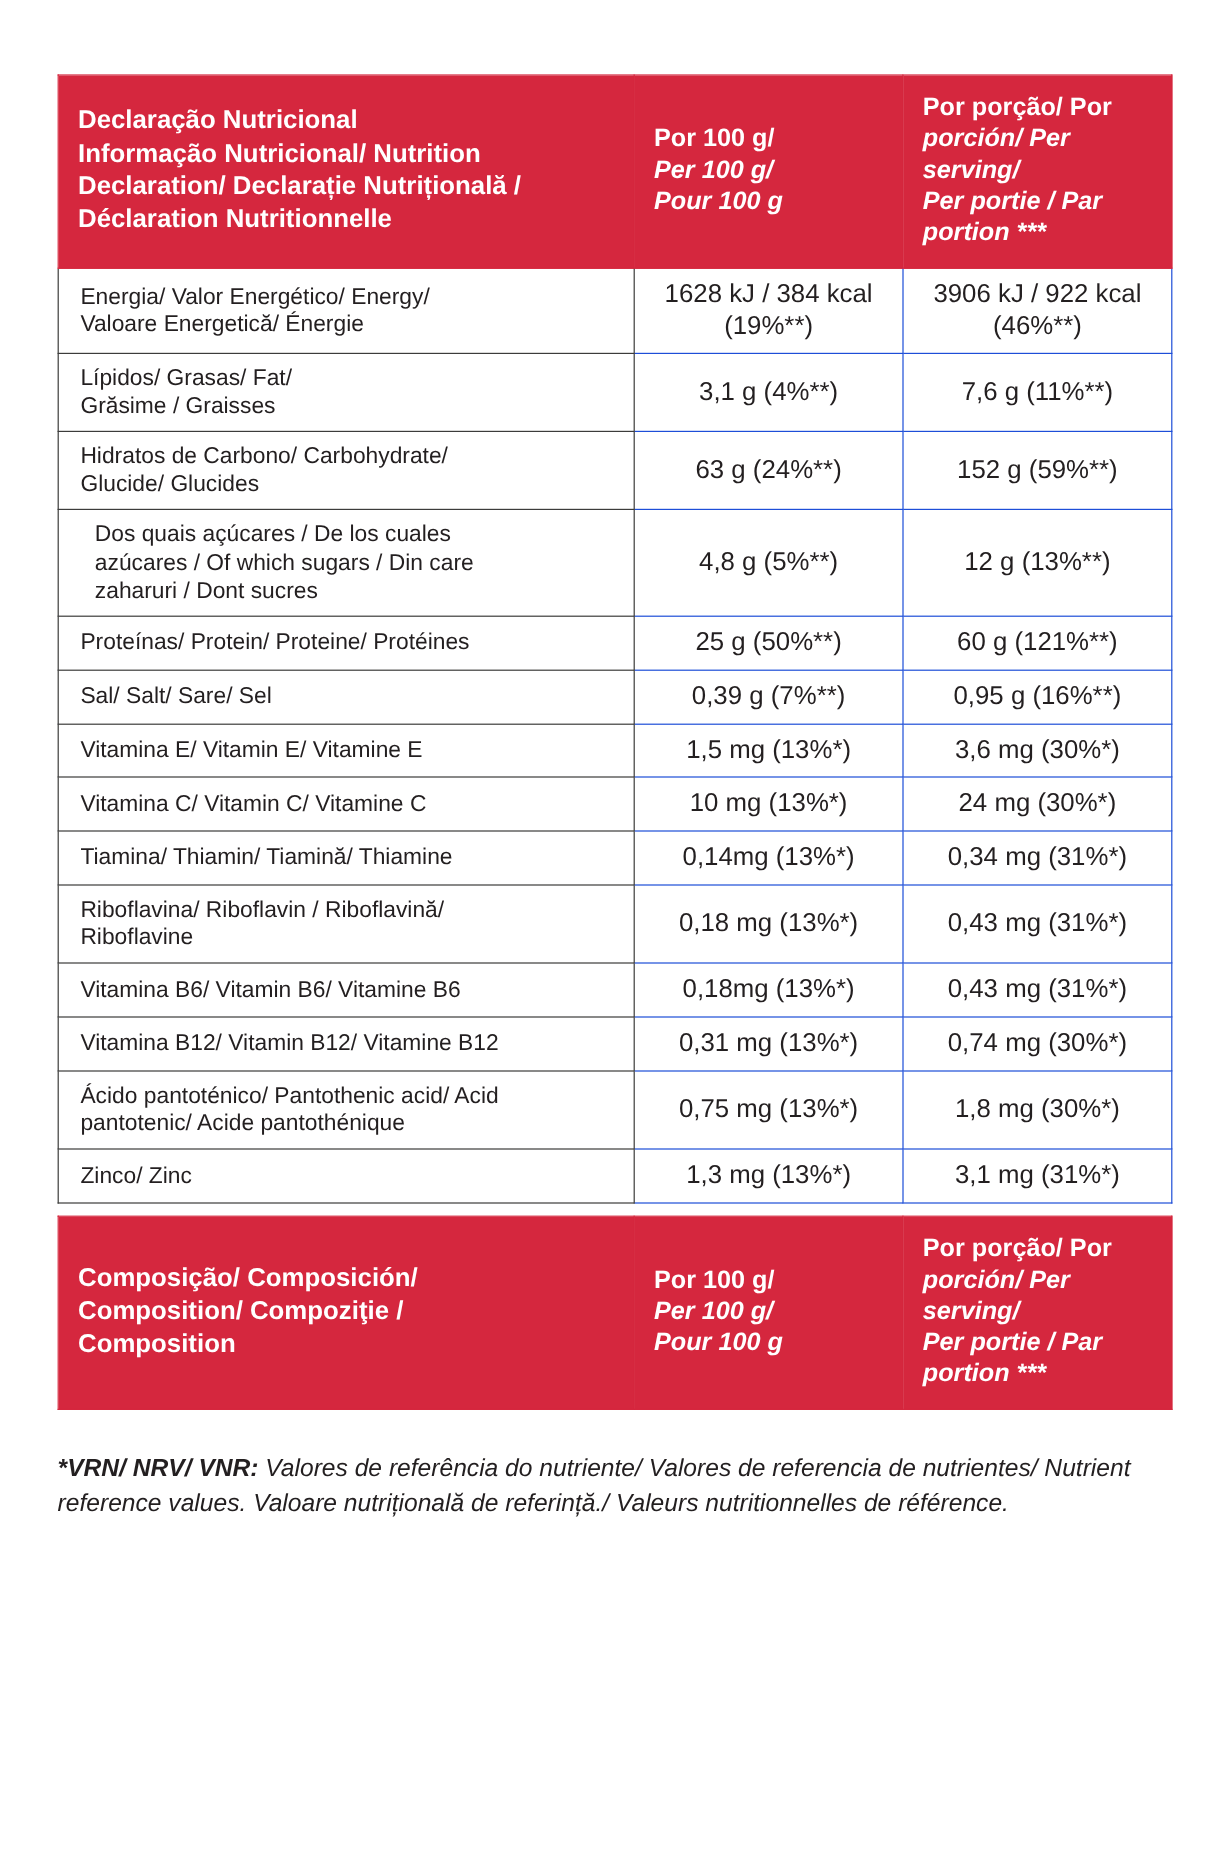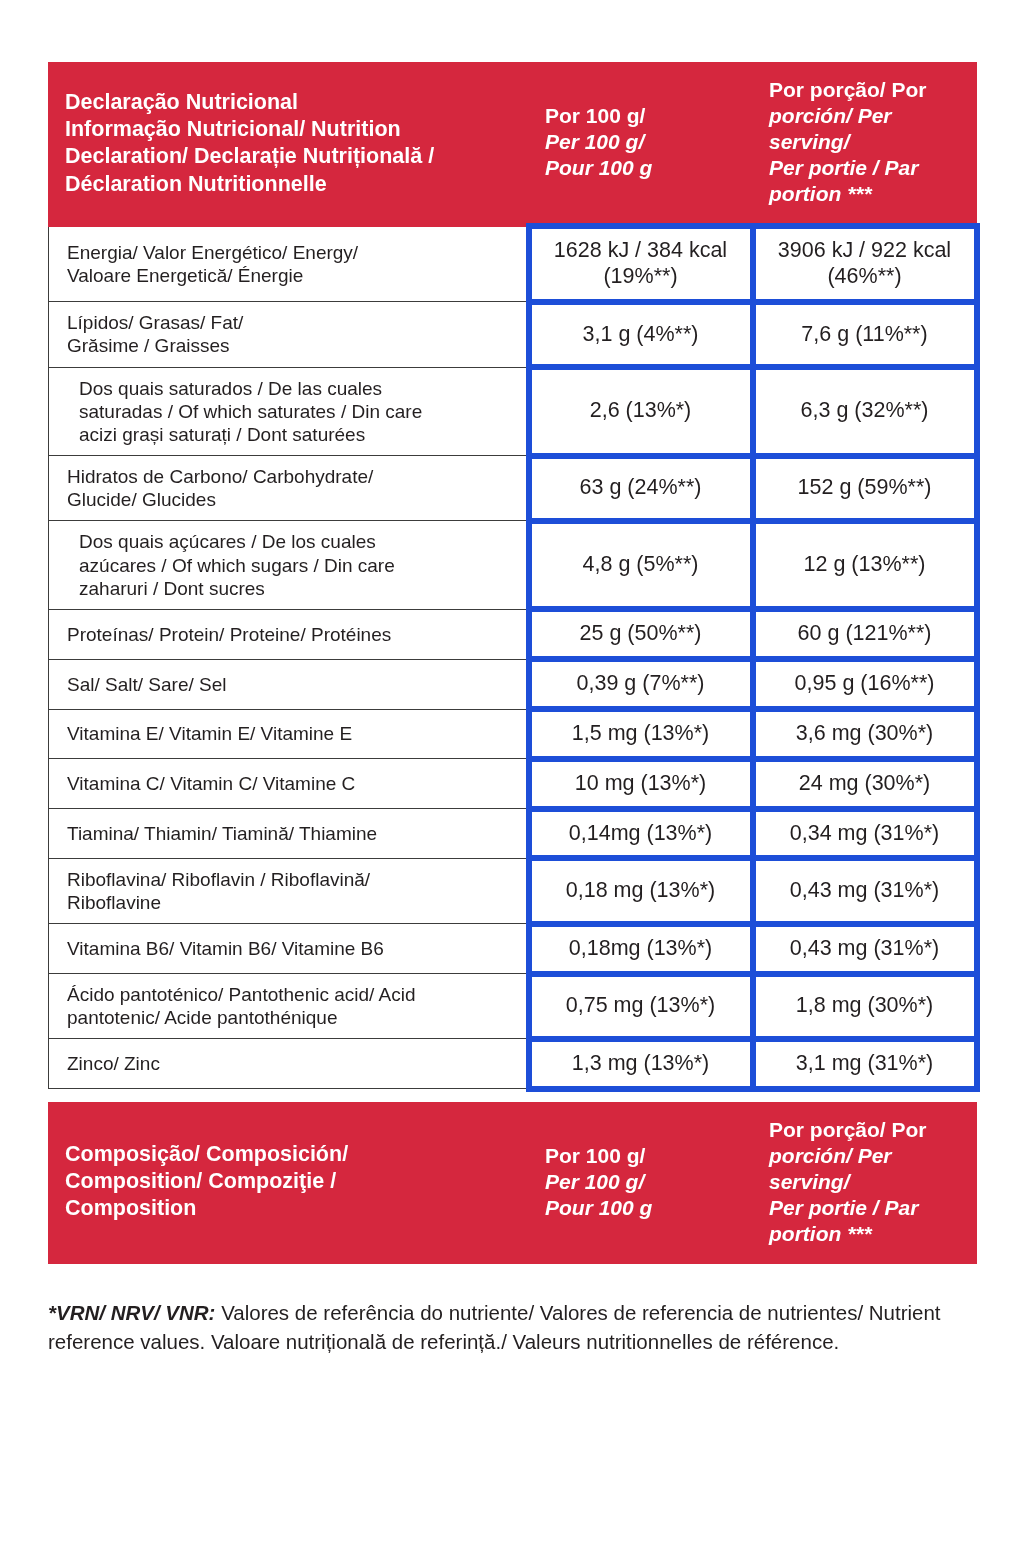--- a/index.html
+++ b/index.html
@@ -53,40 +53,40 @@
     border: 1px solid #3c3c3b;
     padding: 9px 14px 9px 18px;
     font-size: 19px;
     line-height: 1.22;
     vertical-align: middle;
     text-align: left;
   }
   td.lbl.indent { padding-left: 30px; }
   td.lbl .it { }
   td.val {
-    border: 6px solid #1d4ed8;
+    border: 1px solid #1d4ed8;
     padding: 9px 6px;
     font-size: 21.5px;
     line-height: 1.2;
     text-align: center;
     vertical-align: middle;
   }
 
   .spacer td { border: none; height: 10px; padding: 0; }
 
   .footnotes {
     width: 928px;
     margin-top: 34px;
     font-size: 20.5px;
     line-height: 1.42;
     color: #231f20;
   }
   .footnotes p { margin: 0 0 20px 0; }
   .footnotes .bi { font-weight: bold; font-style: italic; }
-  .footnotes .it { }
+  .footnotes .it { font-style: italic; }
 </style>
 </head>
 <body>
 
 <div class="page">
 
   <table class="nut">
     <colgroup>
         <col class="c1">
         <col class="c2">
@@ -125,29 +125,20 @@
 
       <tr>
         <td class="lbl">
           <div>Lípidos/ Grasas/ Fat/</div>
           <div class="it">Grăsime / Graisses</div>
         </td>
         <td class="val">3,1 g (4%**)</td>
         <td class="val">7,6 g (11%**)</td>
       </tr>
 
-      <tr>
-        <td class="lbl indent">
-          <div>Dos quais saturados / De las cuales</div>
-          <div class="it">saturadas / Of which saturates / Din care</div>
-          <div class="it">acizi grași saturați / Dont saturées</div>
-        </td>
-        <td class="val">2,6 (13%*)</td>
-        <td class="val">6,3 g (32%**)</td>
-      </tr>
 
       <tr>
         <td class="lbl">
           <div>Hidratos de Carbono/ Carbohydrate/</div>
           <div class="it">Glucide/ Glucides</div>
         </td>
         <td class="val">63 g (24%**)</td>
         <td class="val">152 g (59%**)</td>
       </tr>
 
@@ -212,20 +203,27 @@
 
 
       <tr>
         <td class="lbl">
           <div>Vitamina B6/ Vitamin B6/ Vitamine B6</div>
         </td>
         <td class="val">0,18mg (13%*)</td>
         <td class="val">0,43 mg (31%*)</td>
       </tr>
 
+      <tr>
+        <td class="lbl">
+          <div>Vitamina B12/ Vitamin B12/ Vitamine B12</div>
+        </td>
+        <td class="val">0,31 mg (13%*)</td>
+        <td class="val">0,74 mg (30%*)</td>
+      </tr>
 
       <tr>
         <td class="lbl">
           <div>Ácido pantoténico/ Pantothenic acid/ Acid</div>
           <div>pantotenic/ Acide pantothénique</div>
         </td>
         <td class="val">0,75 mg (13%*)</td>
         <td class="val">1,8 mg (30%*)</td>
       </tr>
 

